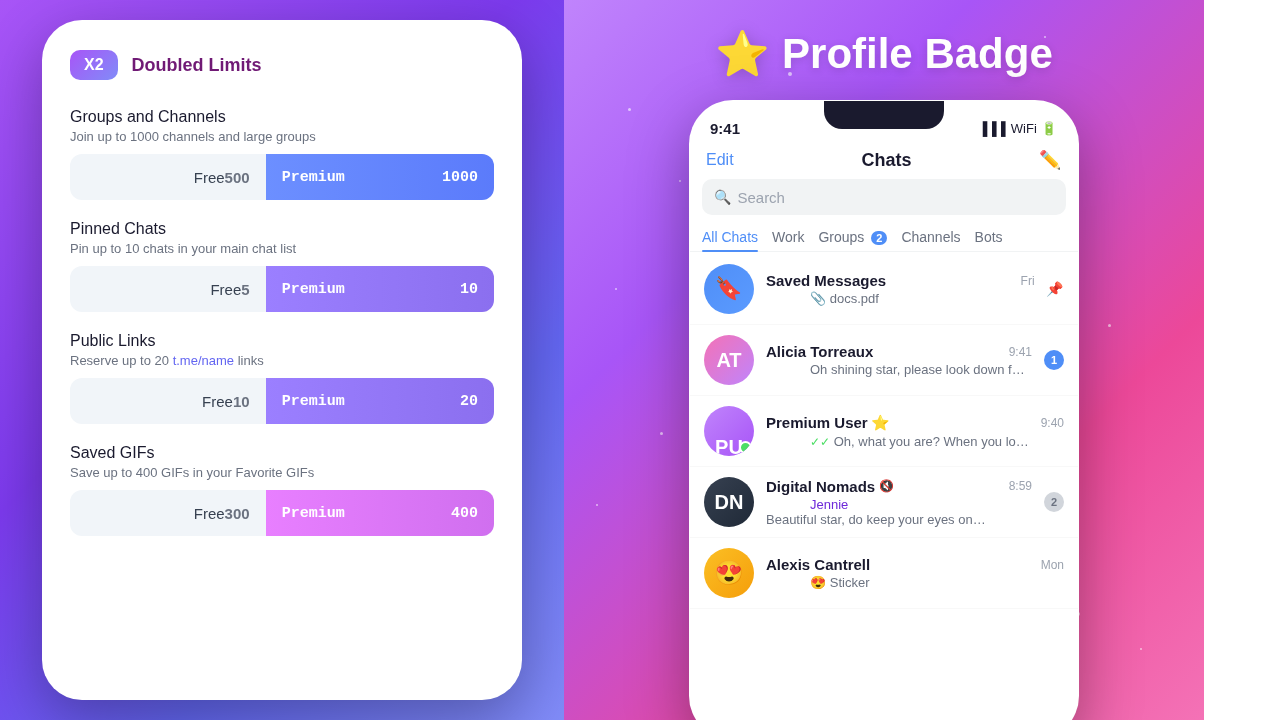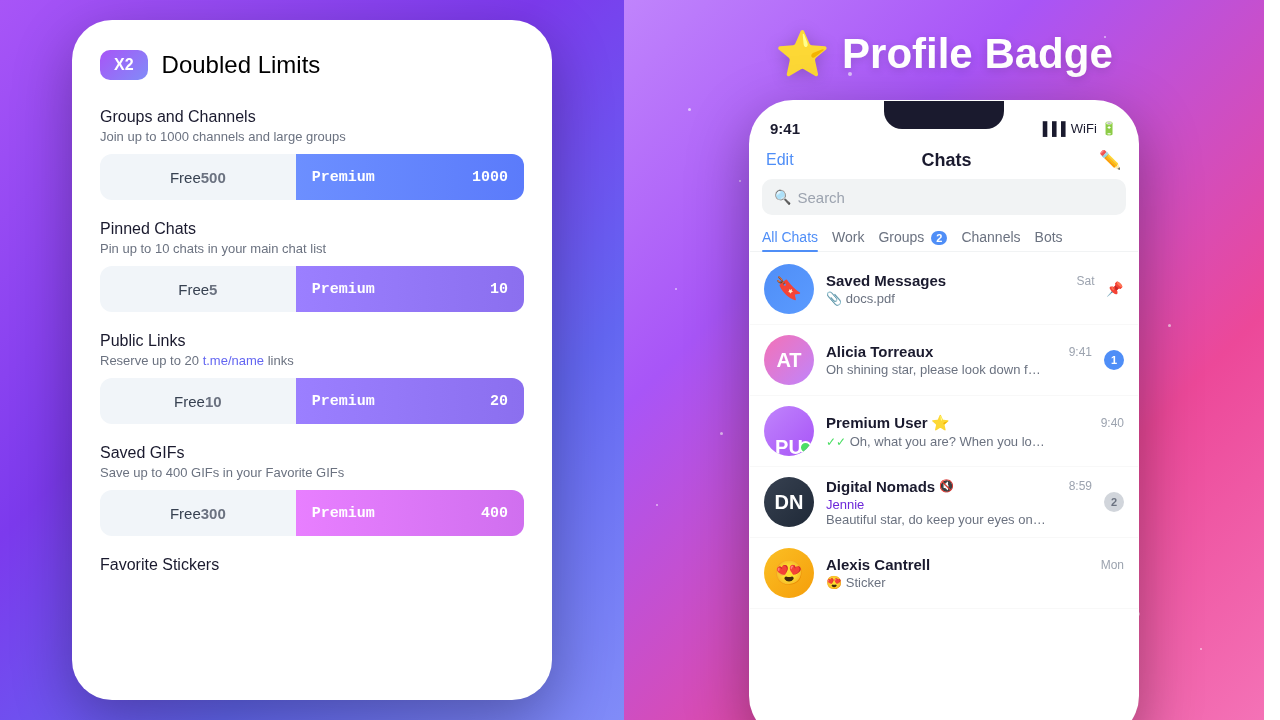--- a/index.html
+++ b/index.html
@@ -6,21 +6,21 @@
     body {
       width: 1280px;
       height: 720px;
       overflow: hidden;
       font-family: -apple-system, BlinkMacSystemFont, 'Segoe UI', sans-serif;
       display: flex;
     }
 
     
     .left-panel {
-      width: 624px;
+      width: 564px;
       height: 720px;
       background: linear-gradient(135deg, #a855f7 0%, #7c3aed 40%, #6366f1 70%, #818cf8 100%);
       display: flex;
       align-items: center;
       justify-content: center;
       position: relative;
     }
 
     .phone-left {
       width: 480px;
@@ -42,23 +42,23 @@
     .x2-badge {
       background: linear-gradient(135deg, #a855f7, #818cf8);
       color: white;
       font-weight: 800;
       font-size: 16px;
       padding: 6px 14px;
       border-radius: 10px;
     }
 
     .phone-header h1 {
-      font-size: 24px;
-      font-weight: 400;
-      color: #000000;
+      font-size: 18px;
+      font-weight: 700;
+      color: #701a75;
     }
 
     .feature-section {
       margin-bottom: 20px;
     }
 
     .feature-title {
       font-size: 16px;
       font-weight: 400;
       color: #1a1a2e;
@@ -80,21 +80,21 @@
       display: flex;
       border-radius: 12px;
       overflow: hidden;
       height: 46px;
       background: #f1f5f9;
     }
 
     .limit-free {
       display: flex;
       align-items: center;
-      justify-content: center;
+      justify-content: flex-end;
       padding: 0 16px;
       flex: 1;
       font-size: 15px;
       color: #374151;
     }
 
     .limit-free span:first-child { font-weight: 500; }
     .limit-free span:last-child { font-weight: 600; color: #6b7280; }
 
     .limit-premium {
@@ -389,20 +389,21 @@
       color: #9ca3af;
     }
 
     .chat-preview {
       font-size: 13px;
       color: #6b7280;
       white-space: nowrap;
       overflow: hidden;
       text-overflow: ellipsis;
       max-width: 220px;
+      margin-left: 44px;
     }
 
     .chat-preview-line2 {
       font-size: 13px;
       color: #6b7280;
       white-space: nowrap;
       overflow: hidden;
       text-overflow: ellipsis;
       max-width: 220px;
     }
@@ -511,23 +512,20 @@
           <span>Free</span>
           <span>300</span>
         </div>
         <div class="limit-premium pink">
           <span>Premium</span>
           <span>400</span>
         </div>
       </div>
     </div>
 
-    <div class="feature-section">
-      <div class="feature-title">Favorite Stickers</div>
-    </div>
   </div>
 </div>
 
 <div class="right-panel">
 
   <div class="stars-bg">
     <div class="star-dot" style="width:3px;height:3px;top:15%;left:10%"></div>
     <div class="star-dot" style="width:2px;height:2px;top:25%;left:18%"></div>
     <div class="star-dot" style="width:4px;height:4px;top:10%;left:35%"></div>
     <div class="star-dot" style="width:2px;height:2px;top:40%;left:8%"></div>
@@ -582,21 +580,21 @@
 
     <div class="chat-list">
 
       <div class="chat-item">
         <div class="avatar saved">
           <span class="saved-bookmark">🔖</span>
         </div>
         <div class="chat-content">
           <div class="chat-top">
             <span class="chat-name">Saved Messages</span>
-            <span class="chat-time">Sat</span>
+            <span class="chat-time">Fri</span>
           </div>
           <div class="chat-preview">📎 docs.pdf</div>
         </div>
         <span class="pin-icon">📌</span>
       </div>
 
       <div class="chat-item">
         <div class="avatar alicia" style="background: linear-gradient(135deg, #f472b6 0%, #c084fc 100%);">
           <span style="color:white;font-size:20px;font-weight:700;">AT</span>
         </div>

